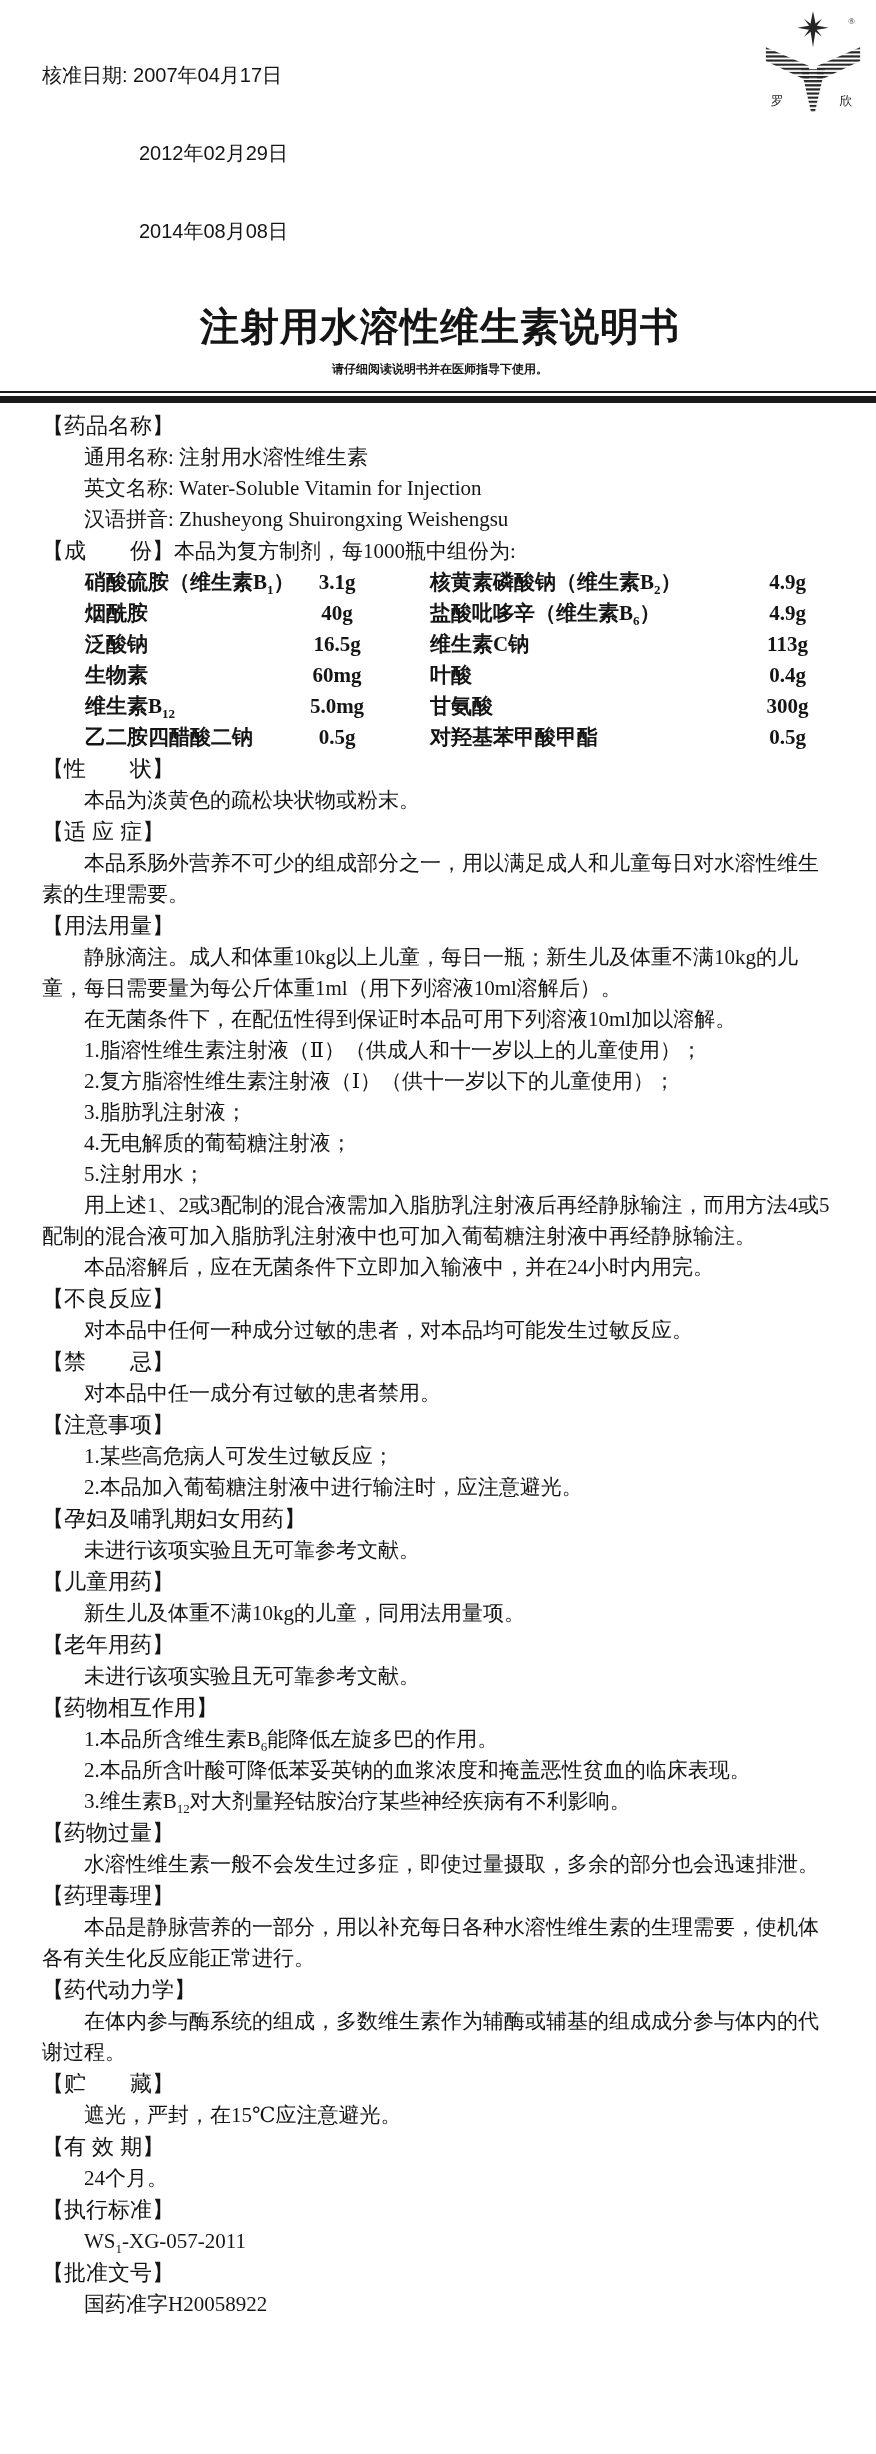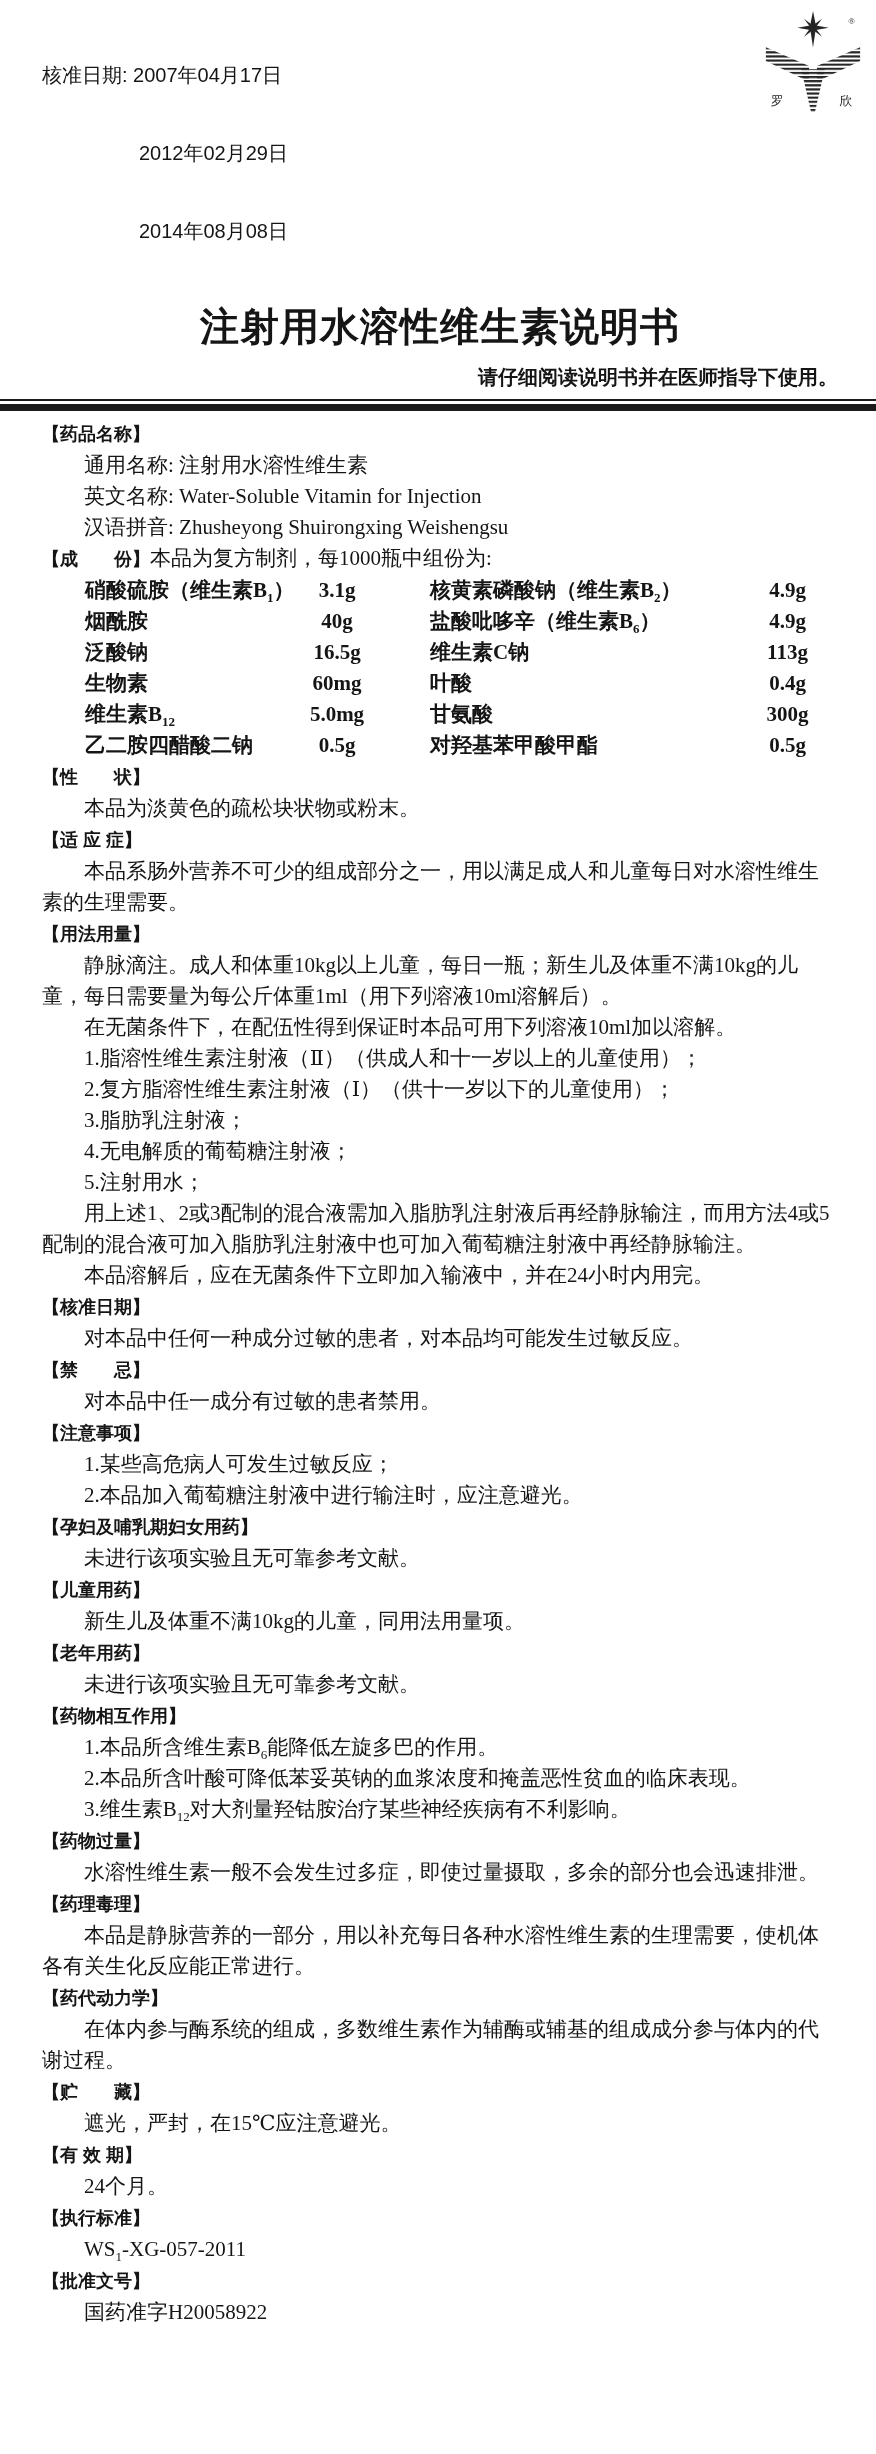--- a/index.html
+++ b/index.html
@@ -11,28 +11,28 @@
   .page{box-sizing:border-box;width:876px;padding:10px 38px 0 42px;}
   
   .dates{font-family:"Liberation Sans","DejaVu Sans",sans-serif;font-weight:normal;
          font-size:20px;line-height:26px;white-space:pre-wrap;}
   .dates .cont{padding-left:97px;}
   
   .logo{position:absolute;top:10px;right:12px;width:102px;height:108px;color:#262626;}
   
   .doc-title{text-align:center;font-family:"Liberation Sans","DejaVu Sans",sans-serif;
              font-weight:bold;font-size:39px;line-height:46px;margin-top:8px;letter-spacing:1px;}
-  .doc-subtitle{text-align:right;font-family:"Liberation Sans","DejaVu Sans",sans-serif;
-                font-weight:bold;font-size:20px;line-height:26px;margin-top:14px;}
+  .doc-subtitle{text-align:center;font-family:"Liberation Sans","DejaVu Sans",sans-serif;
+                font-weight:bold;font-size:12px;line-height:26px;margin-top:6px;}
   .rule-thin{border:0;border-top:2px solid #1b1b1b;margin:9px -38px 0 -42px;}
   .rule-thick{height:7px;background:#1b1b1b;margin:3px -38px 0 -42px;}
   
   .sections{margin-top:7px;}
   .sec-head{font-size:21px;line-height:31px;white-space:pre-wrap;}
-  .sec-title{font-family:"Liberation Sans","DejaVu Sans",sans-serif;font-weight:bold;font-size:18px;}
+  .sec-title{font-family:"Liberation Sans","DejaVu Sans",sans-serif;font-weight:normal;font-size:22px;}
   .para{margin:0;text-indent:2em;font-size:21px;line-height:31px;white-space:pre-wrap;}
   .comp-row{display:grid;grid-template-columns:222px 60px 370px 1fr;padding-left:43px;
             font-size:21px;line-height:31px;font-weight:bold;}
   .comp-row .nm{white-space:pre-wrap;}
   .comp-row .amt{text-align:center;}
   .comp-row .nm2{padding-left:63px;box-sizing:border-box;white-space:pre-wrap;}
   sub{font-size:0.62em;line-height:0;}
 </style>
 </head>
 <body>
@@ -137,21 +137,21 @@
         <p class="para">在无菌条件下，在配伍性得到保证时本品可用下列溶液10ml加以溶解。</p>
         <p class="para">1.脂溶性维生素注射液（Ⅱ）（供成人和十一岁以上的儿童使用）；</p>
         <p class="para">2.复方脂溶性维生素注射液（Ⅰ）（供十一岁以下的儿童使用）；</p>
         <p class="para">3.脂肪乳注射液；</p>
         <p class="para">4.无电解质的葡萄糖注射液；</p>
         <p class="para">5.注射用水；</p>
         <p class="para">用上述1、2或3配制的混合液需加入脂肪乳注射液后再经静脉输注，而用方法4或5配制的混合液可加入脂肪乳注射液中也可加入葡萄糖注射液中再经静脉输注。</p>
         <p class="para">本品溶解后，应在无菌条件下立即加入输液中，并在24小时内用完。</p>
       </section>
       <section class="sec">
-        <div class="sec-head"><span class="sec-title">【核准日期】</span></div>
+        <div class="sec-head"><span class="sec-title">【不良反应】</span></div>
         <p class="para">对本品中任何一种成分过敏的患者，对本品均可能发生过敏反应。</p>
       </section>
       <section class="sec">
         <div class="sec-head"><span class="sec-title">【禁　　忌】</span></div>
         <p class="para">对本品中任一成分有过敏的患者禁用。</p>
       </section>
       <section class="sec">
         <div class="sec-head"><span class="sec-title">【注意事项】</span></div>
         <p class="para">1.某些高危病人可发生过敏反应；</p>
         <p class="para">2.本品加入葡萄糖注射液中进行输注时，应注意避光。</p>

